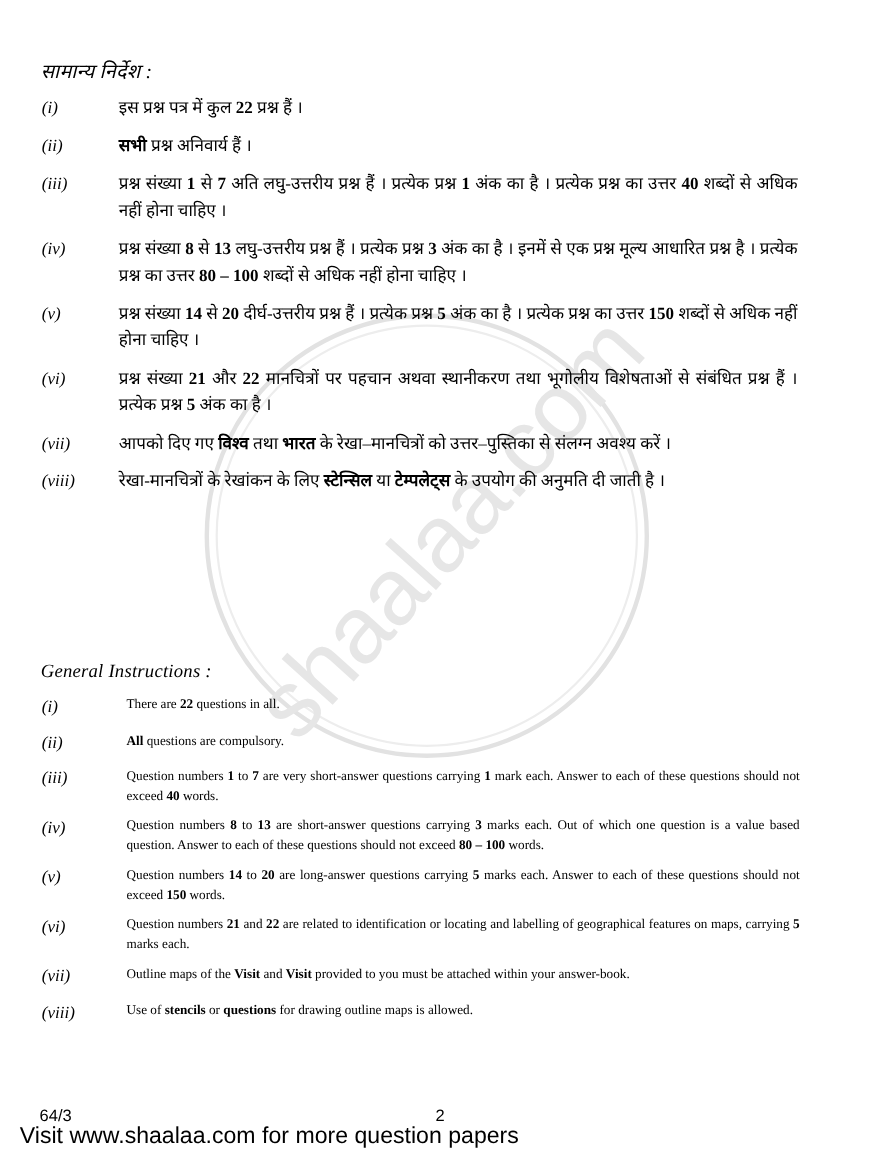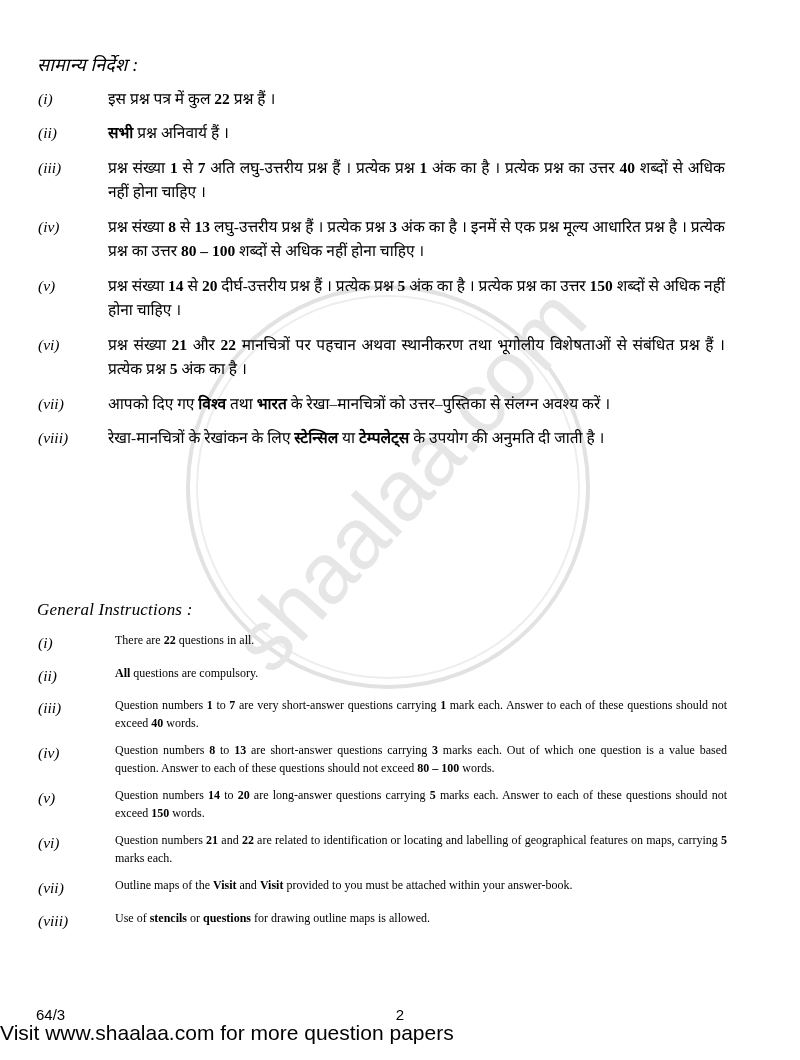--- a/index.html
+++ b/index.html
@@ -162,20 +162,21 @@
   #promo-banner {
     position: absolute;
     left: 0;
     top: 1021px;
     width: 800px;
     height: 30px;
     z-index: 3;
     font-family: "Liberation Sans", "DejaVu Sans", sans-serif;
     font-size: 21px;
     color: #000000;
+    padding-left: 18px;
     box-sizing: border-box;
     white-space: nowrap;
     background: #ffffff;
   }
 </style>
 </head>
 <body>
 
 <div id="watermark-layer">
   <div class="wm-ring"></div>

